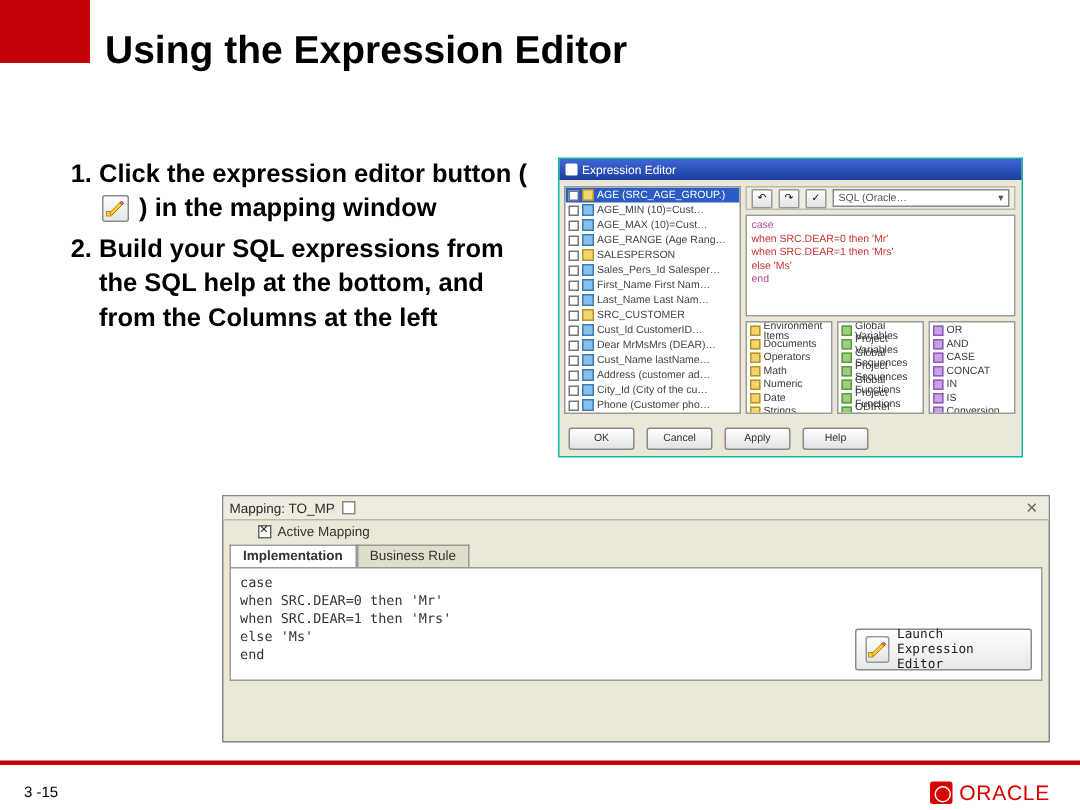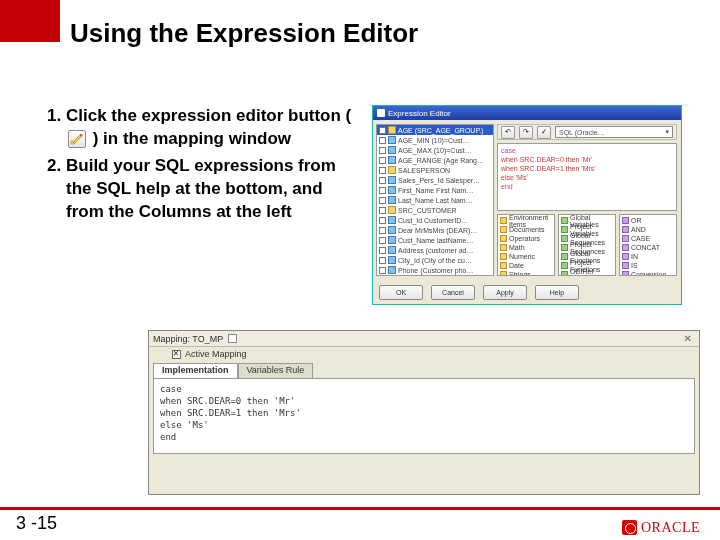--- a/index.html
+++ b/index.html
@@ -108,27 +108,27 @@
   }
   .map-launch .licon { width:18px;height:18px;background:linear-gradient(#fefefe,#e4e4e4);border:1px solid #999;border-radius:2px;display:flex;align-items:center;justify-content:center; }
   .map-launch .ltxt { font-size:8.5px;color:#222;line-height:10px;text-align:left; }
 
   .footer-bar {
     position:absolute; left:0; bottom:30px;
     width:100%; height:3px; background:#c40007;
   }
   .page-num {
     position:absolute; left:16px; bottom:6px;
-    font-size:18px; color:#000;
+    font-size:10px; color:#000;
   }
   .brand {
     position:absolute; right:20px; bottom:4px;
     font-size:14px; letter-spacing:0.5px; color:#d80000;
-    font-family: Liberation Serif, serif; font-weight:400;
-    display:flex;align-items:flex-start;gap:4px;
+    font-family: Liberation Sans, sans-serif; font-weight:400;
+    display:flex;align-items:flex-end;gap:4px;
   }
   .brand .oicon { width:15px;height:15px;background:#d80000;border-radius:2px;position:relative; }
   .brand .oicon::before { content:"";position:absolute;left:3px;top:3px;width:9px;height:9px;border:1.5px solid #fff;border-radius:50%; }
 </style>
 </head>
 <body>
 
 <div class="red-block"></div>
 <h1 class="title">Using the Expression Editor</h1>
 
@@ -361,28 +361,38 @@
     <span class="mlabel">Mapping: TO_MP</span>
     <span class="pin"></span>
     <span class="x">✕</span>
   </div>
   <div class="map-sub">
     <span class="cb"></span>
     <span>Active Mapping</span>
   </div>
   <div class="map-tabs">
     <div class="map-tab active">Implementation</div>
-    <div class="map-tab">Variables Rule</div>
+    <div class="map-tab">Business Rule</div>
   </div>
   <div class="map-editor">
     <span class="cl">case</span>
     <span class="cl">  when SRC.DEAR=0 then 'Mr'</span>
     <span class="cl">  when SRC.DEAR=1 then 'Mrs'</span>
     <span class="cl">  else 'Ms'</span>
     <span class="cl">end</span>
+    <div class="map-launch">
+      <span class="licon">
+        <svg width="14" height="14" viewBox="0 0 14 14">
+          <rect x="1" y="9" width="3" height="3" fill="#f4d35e" stroke="#b8860b" stroke-width="0.6"></rect>
+          <path d="M3 10 L10 3 L11.5 4.5 L4.5 11.5 Z" fill="#ffcc33" stroke="#b37400" stroke-width="0.6"></path>
+          <path d="M10 3 L11 2 L12.5 3.5 L11.5 4.5 Z" fill="#e57373" stroke="#a33" stroke-width="0.6"></path>
+        </svg>
+      </span>
+      <span class="ltxt">Launch Expression Editor</span>
+    </div>
   </div>
 </div>
 
 <div class="footer-bar"></div>
 <div class="page-num">3 -15</div>
 <div class="brand">
   <span class="oicon"></span>
   <span>ORACLE</span>
 </div>
 

